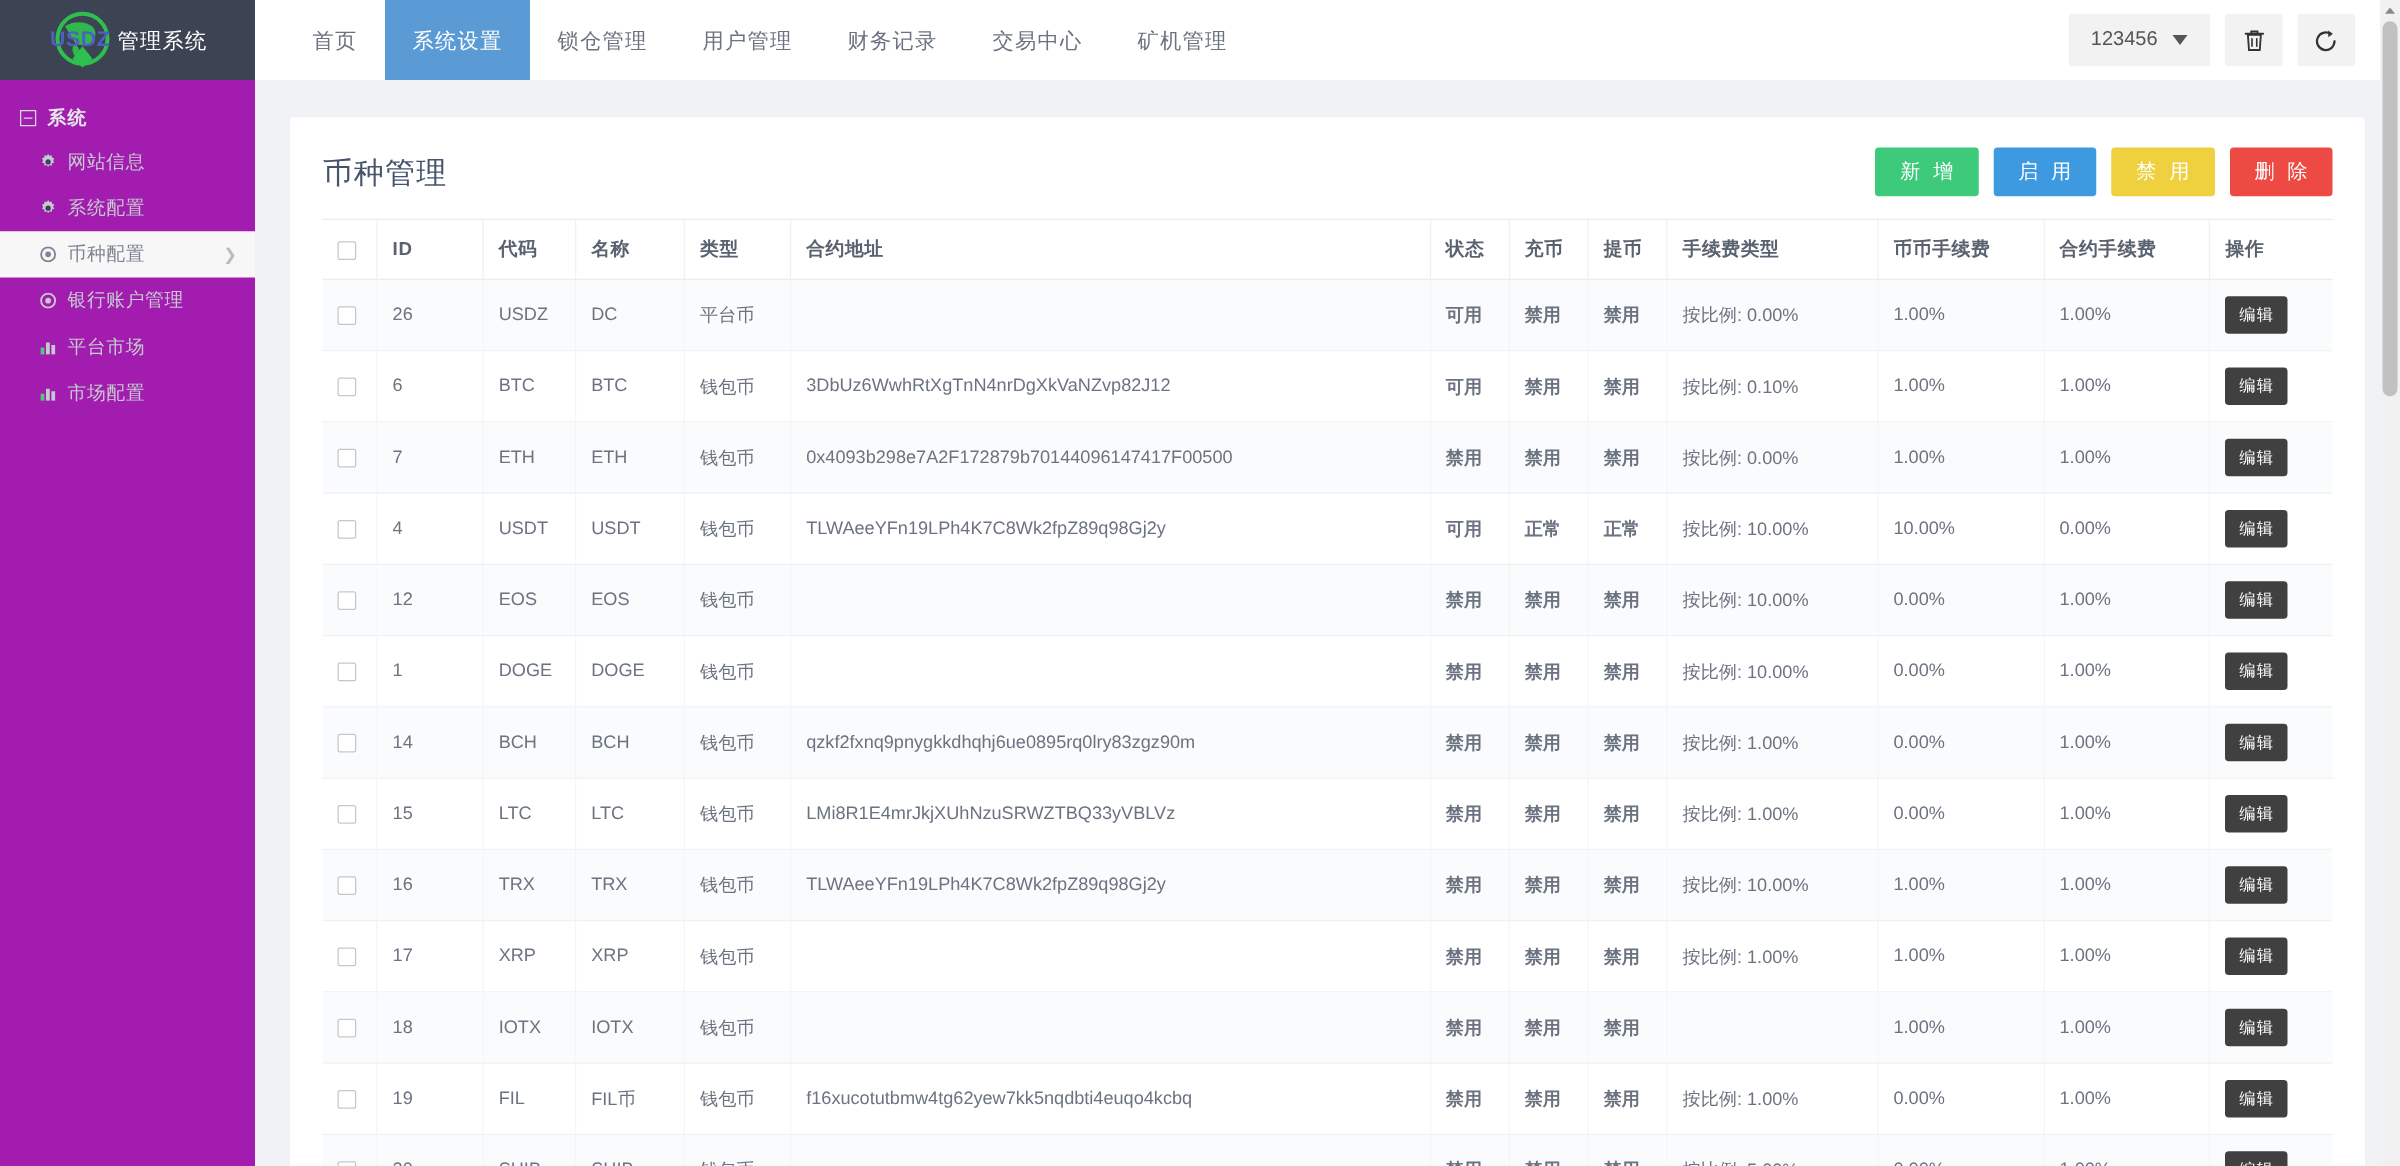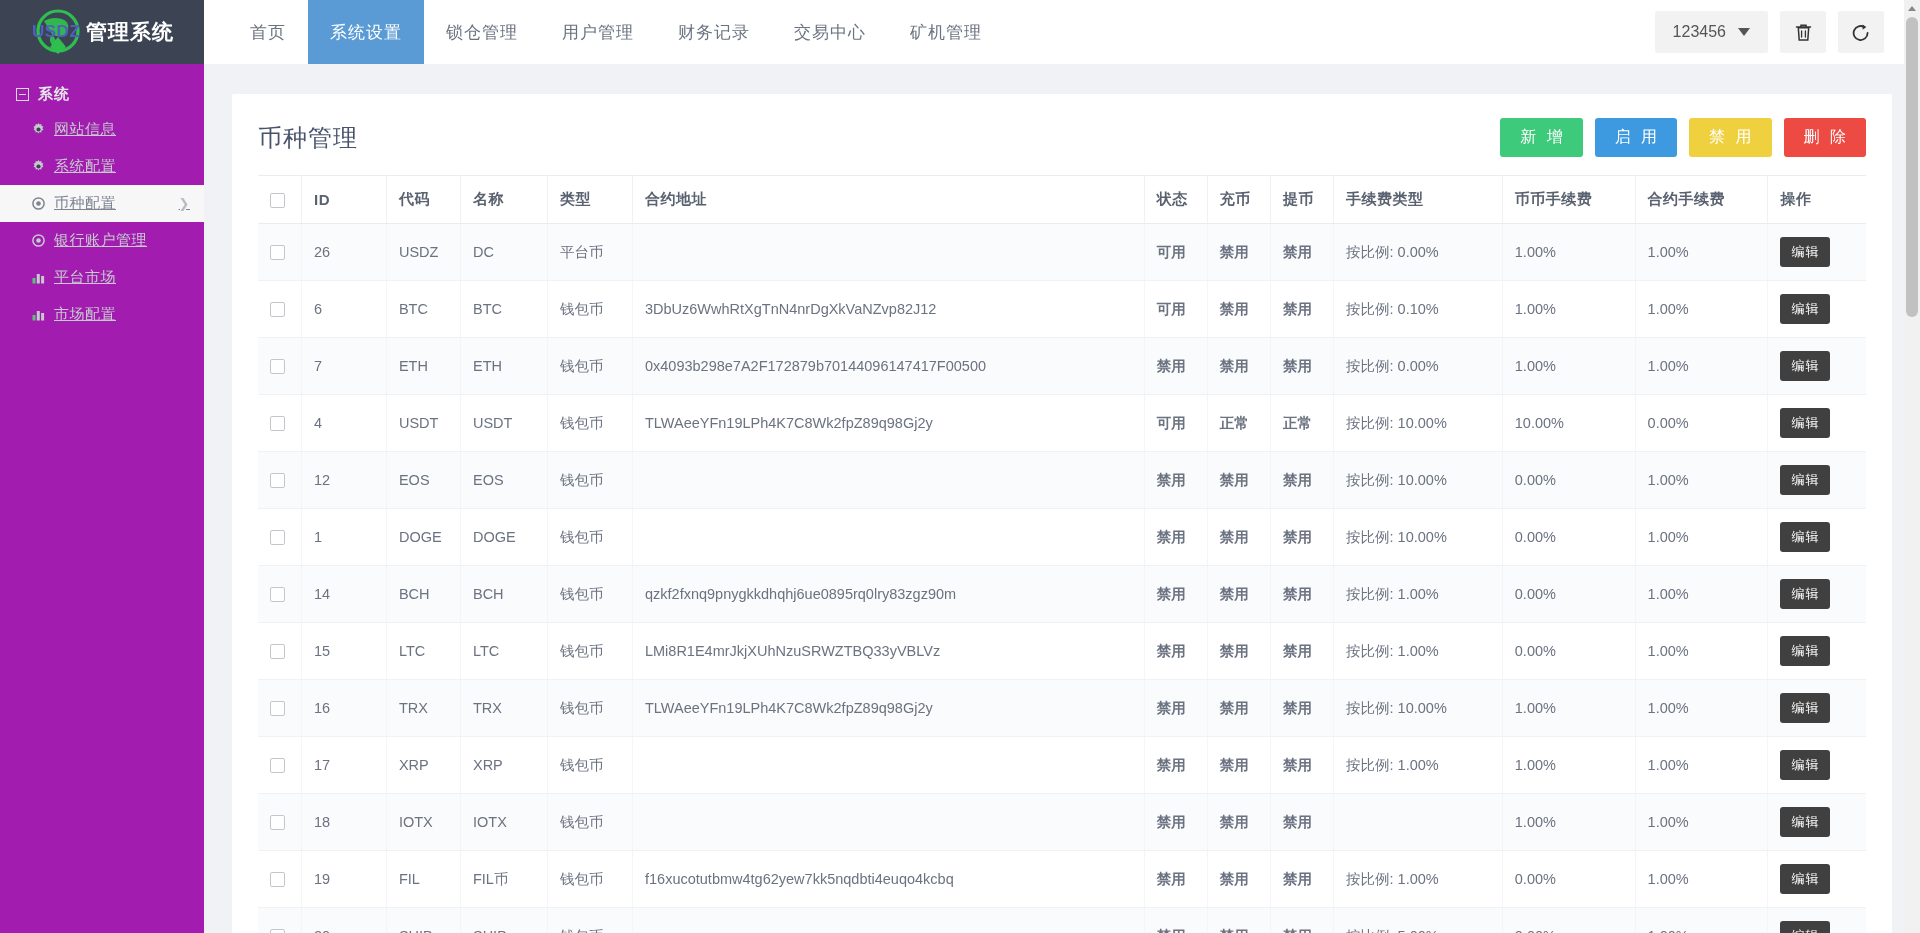--- a/index.html
+++ b/index.html
@@ -21,21 +21,21 @@
   .brand {
     width: 204px; min-width: 204px; height: 64px;
     background: #3c4454;
     display: flex; align-items: center; justify-content: center;
     gap: 4px;
     position: relative;
   }
   .brand-logo { position: relative; width: 56px; height: 50px; flex: 0 0 auto; }
   .brand-logo svg { display: block; }
   .brand-title {
-    color: #ffffff; font-size: 21px; font-weight: bold; letter-spacing: 1px;
+    color: #ffffff; font-size: 17px; font-weight: normal; letter-spacing: 1px;
     margin-left: -4px;
   }
   .nav {
     display: flex; align-items: stretch; height: 64px; padding-left: 24px;
   }
   .nav-item {
     display: flex; align-items: center; padding: 0 22px;
     font-size: 17px; color: #6b7280; cursor: pointer;
     white-space: nowrap; letter-spacing: 1px;
   }
@@ -75,21 +75,21 @@
   .minus-box {
     width: 13px; height: 13px; border: 1.5px solid #d8dadd;
     display: inline-flex; align-items: center; justify-content: center;
     flex: 0 0 auto;
   }
   .minus-box i { display: block; width: 7px; height: 1.5px; background: #d8dadd; }
   .side-item {
     display: flex; align-items: center; gap: 8px;
     padding: 9px 14px 9px 30px;
     color: #c6c9cf; font-size: 15px; cursor: pointer;
-    position: relative; letter-spacing: .5px; text-decoration: underline;
+    position: relative; letter-spacing: .5px;
   }
   .side-item.active { background: #f7f7f8; color: #7e8491; }
   .side-item .sicon { width: 16px; flex: 0 0 auto; display: flex; align-items: center; justify-content: center; }
   .side-item .chev {
     margin-left: auto; color: #b9bcc3; font-size: 13px;
   }
 
   
   .main {
     position: absolute; top: 64px; left: 204px; right: 0; bottom: 0;

